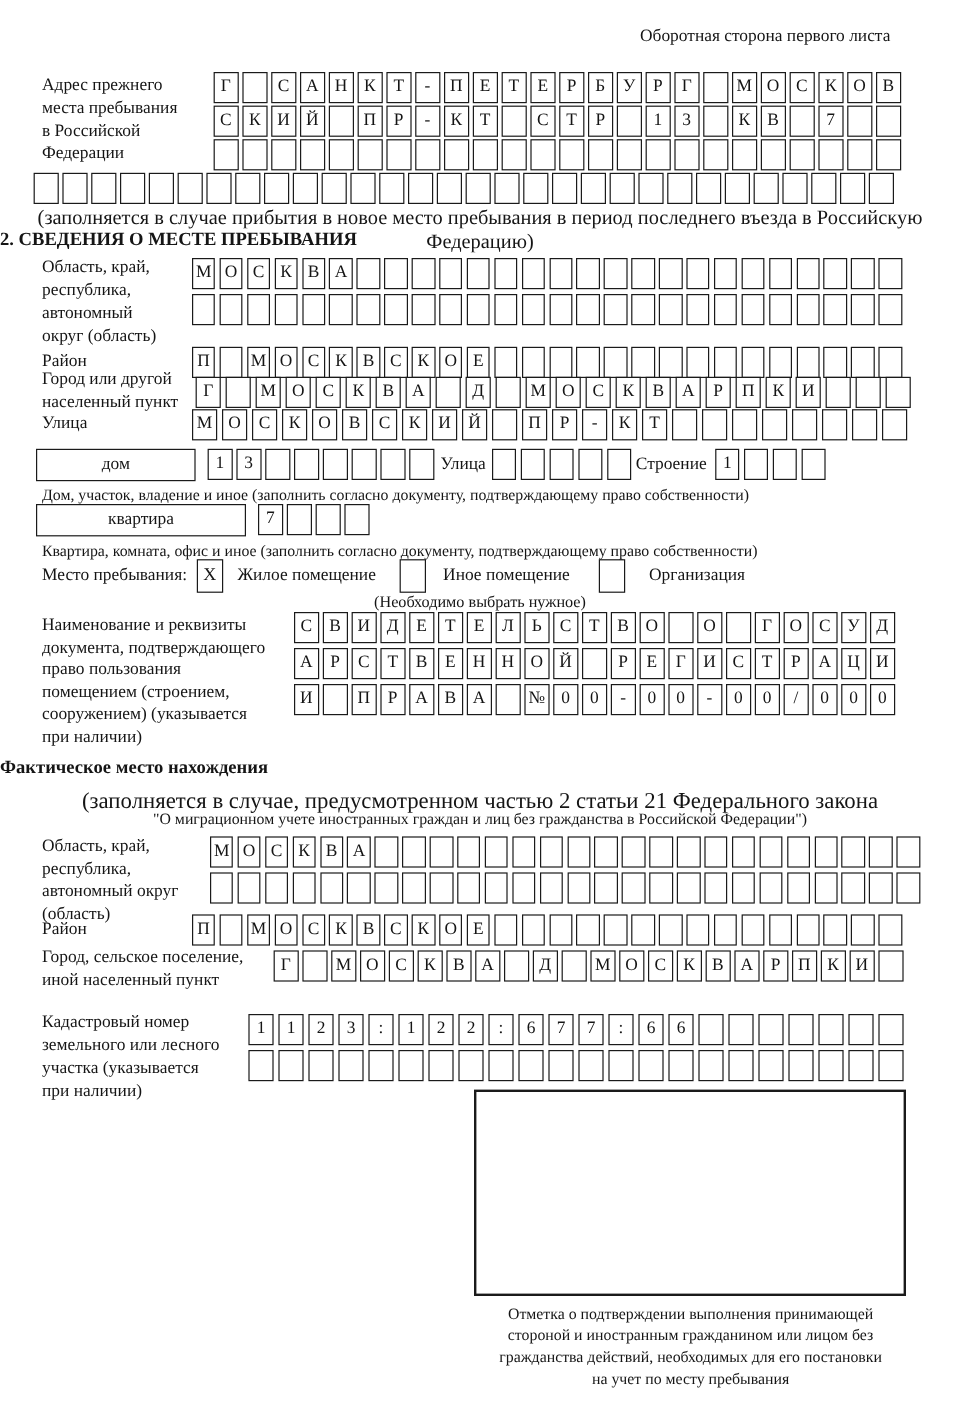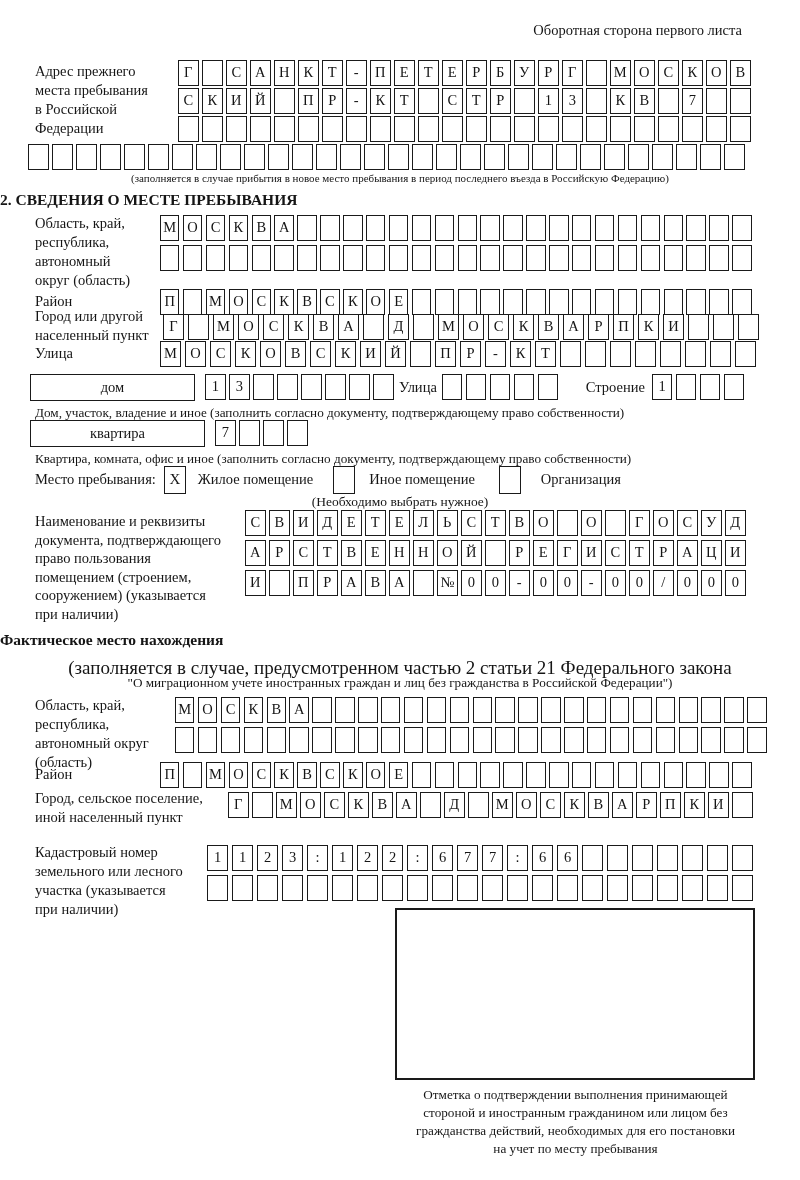--- a/index.html
+++ b/index.html
@@ -1,20 +1,20 @@
 <!DOCTYPE html>
 <html><head>
 <meta charset="utf-8">
 <style>
   html,body{margin:0;padding:0;background:#ffffff;}
   .page{position:relative;width:800px;height:1180px;background:#fff;
         font-family:"Liberation Serif","DejaVu Serif",serif;color:#151515;overflow:hidden;}
   .rtitle{position:absolute;top:22px;right:58px;font-size:14.5px;}
   .lab{position:absolute;font-size:14.5px;line-height:1.32;white-space:pre-line;}
-  .cnote{position:absolute;left:0;width:800px;text-align:center;font-size:11px;}
+  .cnote{position:absolute;left:0;width:800px;text-align:center;font-size:17px;}
   .chead{position:absolute;left:0;width:800px;font-size:15.5px;font-weight:bold;}
   .boxrow{position:absolute;display:flex;height:26px;}
   .cbox{box-sizing:border-box;flex:0 0 auto;width:20.5px;height:26px;border:1.5px solid #1a1a1a;
         margin-right:3.5px;text-align:center;line-height:23px;font-size:14.5px;}
   .tight .cbox{width:19.4px;margin-right:3.5px;}
   .wideP .cbox{width:21px;margin-right:4px;}
   .flexrow{position:absolute;display:flex;align-items:flex-start;}
   .inline-boxes{display:flex;height:26px;}
   .namedbox{box-sizing:border-box;height:27px;border:1.6px solid #1a1a1a;text-align:center;
         line-height:25px;font-size:14.5px;flex:0 0 auto;}
@@ -292,40 +292,40 @@
       <span class="cbox"></span>
       <span class="cbox"></span>
       <span class="cbox"></span>
       <span class="cbox"></span>
       <span class="cbox"></span>
       <span class="cbox"></span>
       <span class="cbox"></span>
     </div>
 
   <div class="flexrow" style="left:30px;top:374px">
-    <div class="namedbox" style="width:165px">дом</div>
+    <div class="namedbox" style="width:133px">дом</div>
     <div class="inline-boxes" style="margin-left:10px">
         <span class="cbox">1</span>
         <span class="cbox">3</span>
         <span class="cbox"></span>
         <span class="cbox"></span>
         <span class="cbox"></span>
         <span class="cbox"></span>
         <span class="cbox"></span>
         <span class="cbox"></span>
       </div>
     <div class="ilabel" style="margin-left:2px">Улица</div>
     <div class="inline-boxes" style="margin-left:5px">
         <span class="cbox"></span>
         <span class="cbox"></span>
         <span class="cbox"></span>
         <span class="cbox"></span>
         <span class="cbox"></span>
       </div>
-    <div class="ilabel" style="margin-left:24px">Строение</div>
+    <div class="ilabel" style="margin-left:0">Строение</div>
     <div class="inline-boxes" style="margin-left:7px">
         <span class="cbox">1</span>
         <span class="cbox"></span>
         <span class="cbox"></span>
         <span class="cbox"></span>
       </div>
   </div>
   <div class="lab" style="left:35px;top:404px;font-size:13.2px">Дом, участок, владение и иное (заполнить согласно документу, подтверждающему право собственности)</div>
 
   <div class="flexrow" style="left:30px;top:420px">

